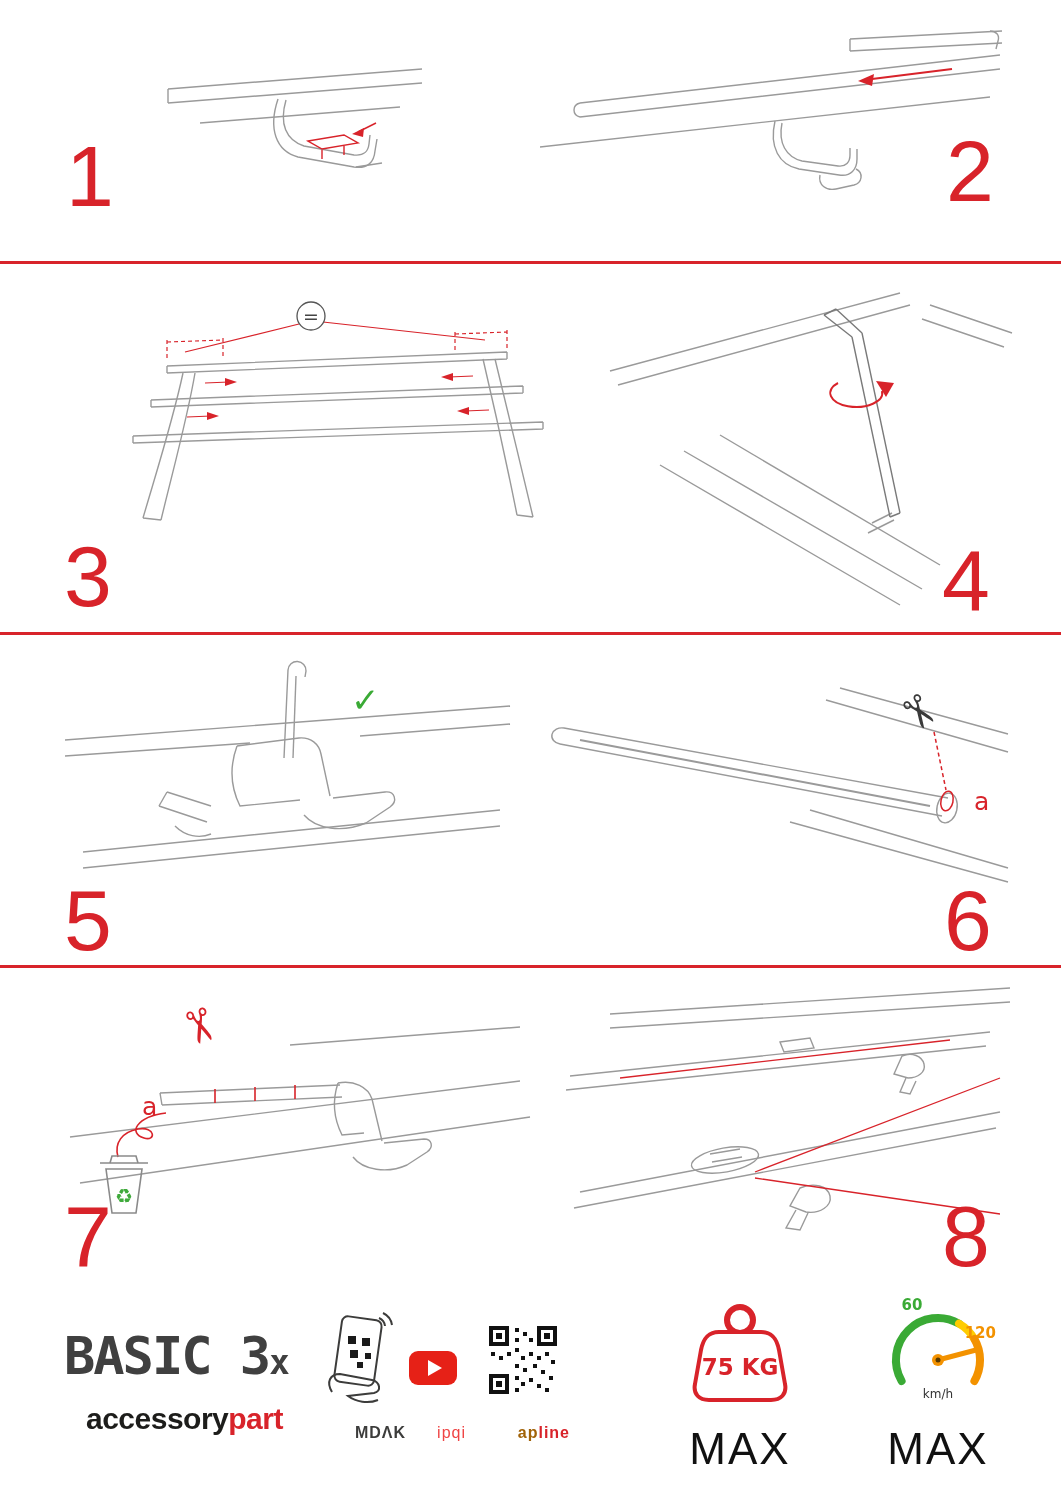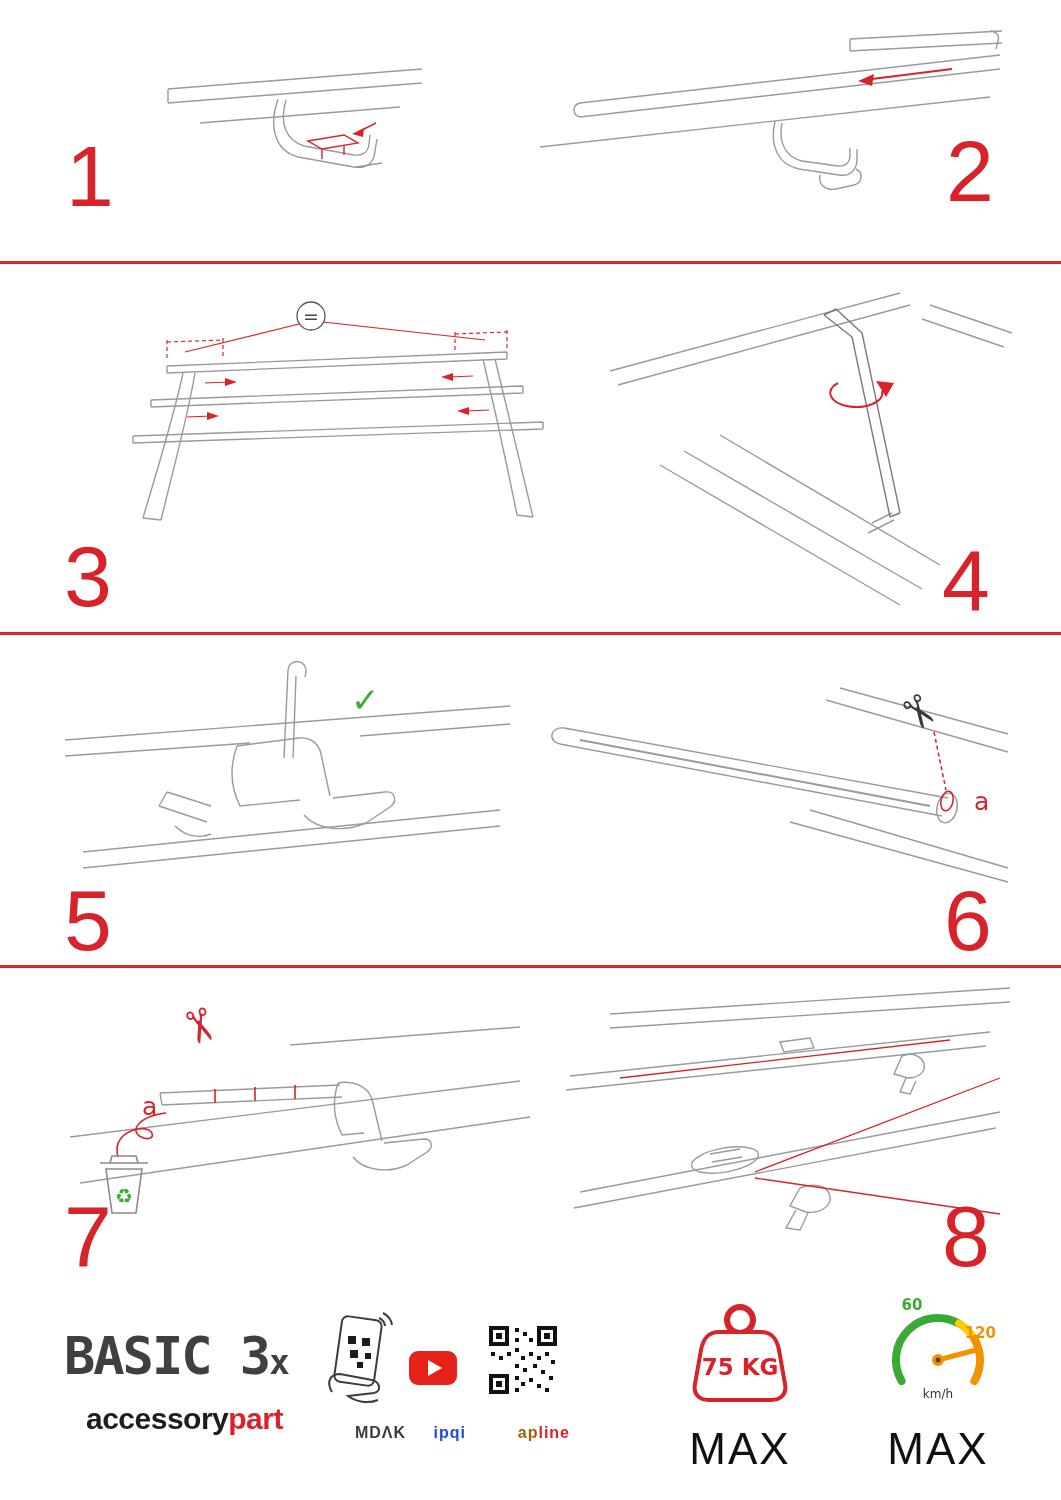--- a/index.html
+++ b/index.html
@@ -15,21 +15,21 @@
   svg { display:block; }
   svg text { font-family:"DejaVu Sans", sans-serif; }
   .logo { position:absolute; left:64px; top:1326px; color:#404040;
           font-family:"DejaVu Sans Mono", monospace; font-weight:bold; white-space:nowrap; }
   .logo .main { font-size:52px; letter-spacing:-2px; }
   .logo .small-x { font-size:34px; }
   .brand { position:absolute; left:66px; top:1402px; font-size:30px; font-weight:600; letter-spacing:-0.5px;margin-left:20px; }
   .brand .black { color:#1d1d1b; }
   .brand .red { color:#d8232a; }
   .partner-label { position:absolute; text-align:right; font-size:16px; font-weight:bold; color:#3c3c3b; letter-spacing:1px; }
-  .partner-label.red { color:#1d4ed8; font-weight:700; }
+  .partner-label.red { color:#ef4444; font-weight:400; }
   .partner-label .black { color:#a16207; }
   .partner-label .red-part { color:#d8232a; }
   .max-label { position:absolute; text-align:center; font-size:44px; color:#111; letter-spacing:2px; font-family:"Liberation Sans", sans-serif; }
 </style>
 </head>
 <body>
 
 <div class="page">
 
   <section>

